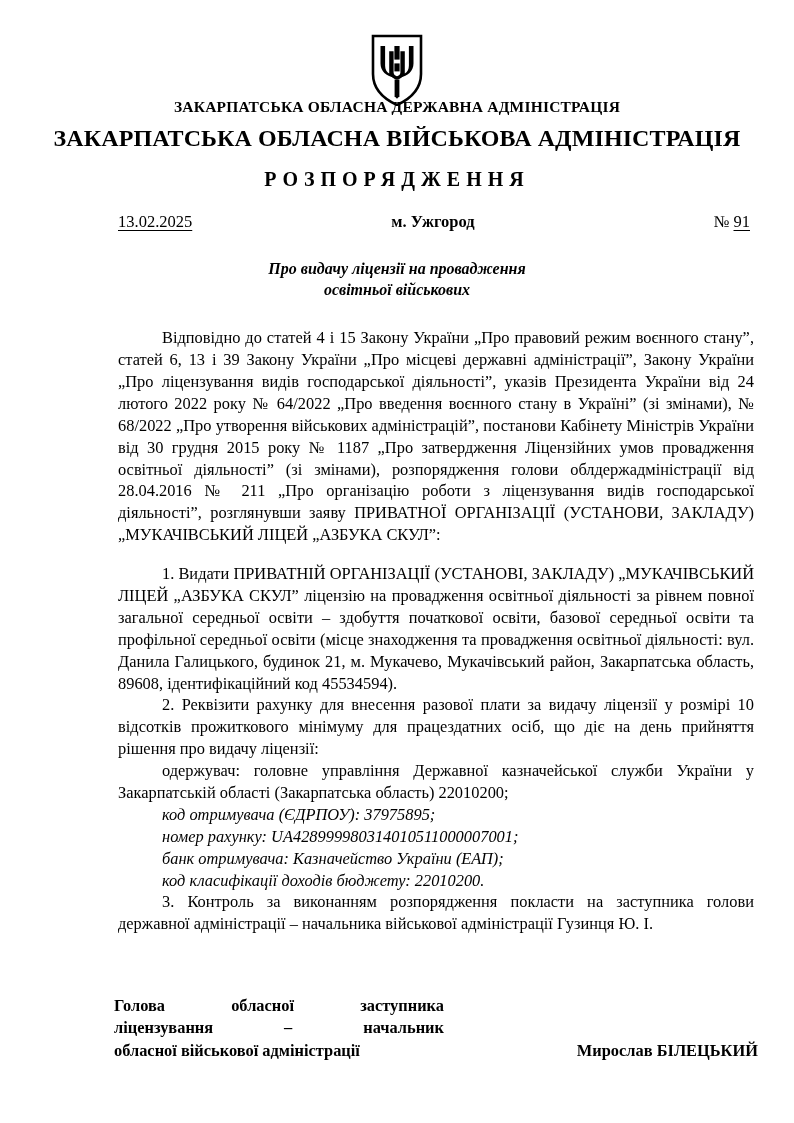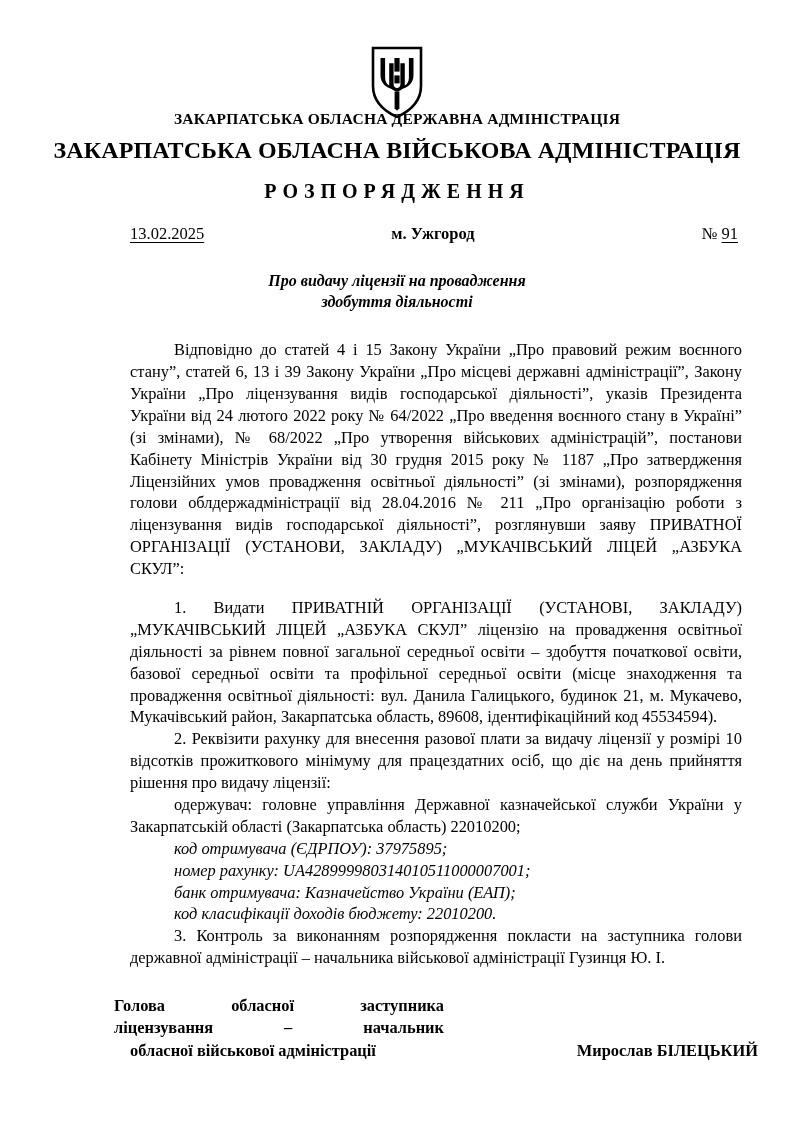--- a/index.html
+++ b/index.html
@@ -13,21 +13,21 @@
     height: 1123px;
     font-family: "Liberation Serif", "DejaVu Serif", serif;
     color: #000000;
     position: relative;
     overflow: hidden;
   }
   .page {
     width: 794px;
     height: 844px;
     position: relative;
-    padding: 16px;
+    padding: 4px;
   }
 
   
   .emblem-wrap {
     width: 100%;
     text-align: center;
     padding-top: 30px;
     height: 92px;
   }
   .emblem {
@@ -133,21 +133,20 @@
     width: 330px;
   }
   .sig-title .just {
     display: block;
     text-align: justify;
     text-align-last: justify;
   }
   .sig-title .last {
     display: block;
     text-align: left;
-    margin-left: 16px;
   }
   .sig-name {
     white-space: nowrap;
     padding-bottom: 0px;
   }
 </style>
 </head>
 <body>
 
 <div class="page">
@@ -176,21 +175,21 @@
   <div class="doc-type">РОЗПОРЯДЖЕННЯ</div>
 
   <div class="meta-row">
     <span class="meta-date">13.02.2025</span>
     <span class="meta-city">м. Ужгород</span>
     <span class="meta-number"><span>№ </span><span class="num">91</span></span>
   </div>
 
   <div class="subject">
     <span>Про видачу ліцензії на провадження</span><br>
-    <span>здобуття діяльності</span>
+    <span>освітньої військових</span>
   </div>
 
   <div class="body">
     <p>Відповідно до статей 4 і 15 Закону України „Про правовий режим воєнного стану”, статей 6, 13 і 39 Закону України „Про місцеві державні адміністрації”, Закону України „Про ліцензування видів господарської діяльності”, указів Президента України від 24 лютого 2022 року № 64/2022 „Про введення воєнного стану в Україні” (зі змінами), № 68/2022 „Про утворення військових адміністрацій”, постанови Кабінету Міністрів України від 30 грудня 2015 року № 1187 „Про затвердження Ліцензійних умов провадження освітньої діяльності” (зі змінами), розпорядження голови облдержадміністрації від 28.04.2016 № 211 „Про організацію роботи з ліцензування видів господарської діяльності”, розглянувши заяву ПРИВАТНОЇ ОРГАНІЗАЦІЇ (УСТАНОВИ, ЗАКЛАДУ) „МУКАЧІВСЬКИЙ ЛІЦЕЙ „АЗБУКА СКУЛ”:</p>
     <p class="gap-before">1. Видати ПРИВАТНІЙ ОРГАНІЗАЦІЇ (УСТАНОВІ, ЗАКЛАДУ) „МУКАЧІВСЬКИЙ ЛІЦЕЙ „АЗБУКА СКУЛ” ліцензію на провадження освітньої діяльності за рівнем повної загальної середньої освіти – здобуття початкової освіти, базової середньої освіти та профільної середньої освіти (місце знаходження та провадження освітньої діяльності: вул. Данила Галицького, будинок 21, м. Мукачево, Мукачівський район, Закарпатська область, 89608, ідентифікаційний код 45534594).</p>
     <p>2. Реквізити рахунку для внесення разової плати за видачу ліцензії у розмірі 10 відсотків прожиткового мінімуму для працездатних осіб, що діє на день прийняття рішення про видачу ліцензії:</p>
     <p>одержувач: головне управління Державної казначейської служби України у Закарпатській області (Закарпатська область) 22010200;</p>
     <p class="tight">код отримувача (ЄДРПОУ): 37975895;</p>
     <p class="tight">номер рахунку: UA428999980314010511000007001;</p>
     <p class="tight">банк отримувача: Казначейство України (ЕАП);</p>

